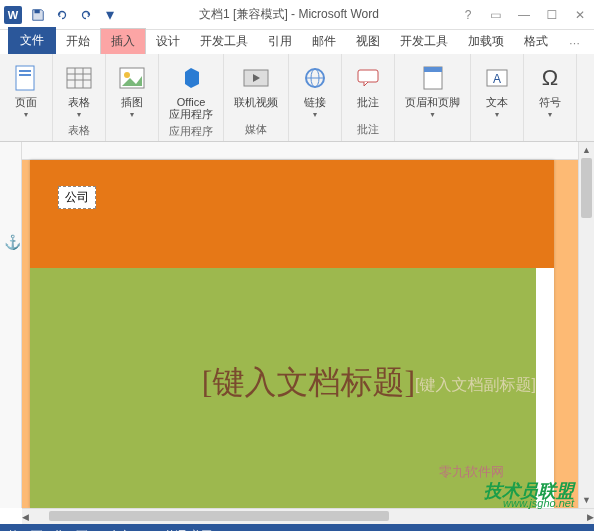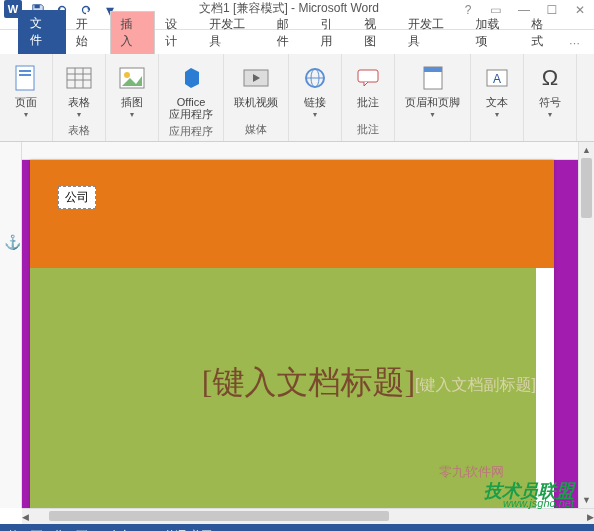--- a/index.html
+++ b/index.html
@@ -1,45 +1,45 @@
 <!DOCTYPE html>
 <html><head>
 <meta charset="utf-8">
 <style>
 * { margin: 0; padding: 0; box-sizing: border-box; font-family: "Microsoft YaHei", sans-serif; }
 body { width: 594px; height: 531px; background: #fff; overflow: hidden; position: relative; }
 
-.titlebar { height: 30px; background: #fff; display: flex; align-items: flex-start; padding: 0 4px; border-bottom: 1px solid #e0e0e0; }
+.titlebar { height: 30px; background: #fff; display: flex; align-items: center; padding: 0 4px; border-bottom: 1px solid #e0e0e0; }
 .app-icon { width: 18px; height: 18px; background: #2b579a; color: #fff; display: flex; align-items: center; justify-content: center; font-size: 11px; font-weight: bold; border-radius: 2px; }
 .qat { display: flex; align-items: center; gap: 4px; margin-left: 6px; }
 .qat-btn { width: 20px; height: 20px; display: flex; align-items: center; justify-content: center; color: #2b579a; cursor: pointer; }
 .qat-btn svg { width: 14px; height: 14px; }
 .title-text { flex: 1; text-align: center; font-size: 12px; color: #555; }
 .win-controls { display: flex; gap: 8px; align-items: center; }
 .win-btn { width: 20px; height: 20px; display: flex; align-items: center; justify-content: center; color: #888; cursor: pointer; font-size: 12px; }
 
-.tabs-row { height: 24px; background: #fff; display: flex; align-items: flex-end; padding-left: 18px; }
+.tabs-row { height: 24px; background: #fff; display: flex; align-items: flex-end; padding-left: 8px; }
 .tab { padding: 4px 10px; font-size: 12px; color: #444; cursor: pointer; }
 .tab.file { background: #2b579a; color: #fff; padding: 5px 12px; }
 .tab.active { background: #fca5a5; border: 1px solid #d0d0d0; border-bottom: none; }
 .signin { margin-left: auto; margin-right: 10px; font-size: 11px; color: #888; padding: 4px; }
 
 .ribbon { height: 88px; background: #f3f3f3; border-bottom: 1px solid #d0d0d0; display: flex; }
 .ribbon-group { display: flex; flex-direction: column; border-right: 1px solid #e0e0e0; padding: 2px 6px; }
 .ribbon-group-items { flex: 1; display: flex; align-items: flex-start; gap: 4px; padding-top: 4px; }
 .ribbon-item { display: flex; flex-direction: column; align-items: center; gap: 2px; padding: 2px 4px; cursor: pointer; min-width: 40px; }
 .ribbon-item-icon { width: 32px; height: 32px; display: flex; align-items: center; justify-content: center; }
 .ribbon-item-label { font-size: 11px; color: #444; text-align: center; line-height: 1.1; }
 .ribbon-group-name { font-size: 11px; color: #666; text-align: center; padding: 2px 0; }
 .dropdown-arrow { font-size: 8px; color: #666; }
 
 .doc-area { position: relative; height: 366px; display: flex; }
 .ruler-v { width: 22px; background: #f8f8f8; border-right: 1px solid #ddd; position: relative; }
 .anchor-icon { position: absolute; left: 4px; top: 92px; color: #5a7fa8; font-size: 14px; }
-.doc-canvas { flex: 1; background: #a21caf; position: relative; overflow: hidden; }
+.doc-canvas { flex: 1; background: #fdba74; position: relative; overflow: hidden; }
 .ruler-h { height: 18px; background: #f8f8f8; border-bottom: 1px solid #ddd; }
 
 .page { position: absolute; top: 18px; left: 8px; right: 24px; bottom: 0; background: #fff; box-shadow: 0 0 3px rgba(0,0,0,0.2); }
 .orange-header { position: absolute; top: 0; left: 0; right: 0; height: 108px; background: #e67817; }
 .company-box { position: absolute; top: 26px; left: 28px; background: #fff; border: 1px dashed #888; padding: 2px 6px; font-size: 12px; }
 .green-body { position: absolute; top: 108px; left: 0; right: 18px; bottom: 0; background: #9db84e; display: flex; flex-direction: row; justify-content: flex-end; align-items: center; padding-bottom: 10px; }
 .doc-title { font-size: 32px; color: #7a4a2e; font-family: serif; }
 .doc-subtitle { font-size: 16px; color: #d8d4a8; margin-top: 4px; }
 
 .scrollbar-v { width: 16px; background: #f0f0f0; border-left: 1px solid #ddd; display: flex; flex-direction: column; }
@@ -91,22 +91,22 @@
     <div class="win-btn">✕</div>
   </div>
 </div>
 
 <div class="tabs-row">
   <div class="tab file">文件</div>
   <div class="tab">开始</div>
   <div class="tab active">插入</div>
   <div class="tab">设计</div>
   <div class="tab">开发工具</div>
+  <div class="tab">引用</div>
   <div class="tab">邮件</div>
-  <div class="tab">引用</div>
   <div class="tab">视图</div>
   <div class="tab">开发工具</div>
   <div class="tab">加载项</div>
   <div class="tab">格式</div>
   <div class="signin">⋯</div>
 </div>
 
 <div class="ribbon">
   <div class="ribbon-group">
     <div class="ribbon-group-items">

